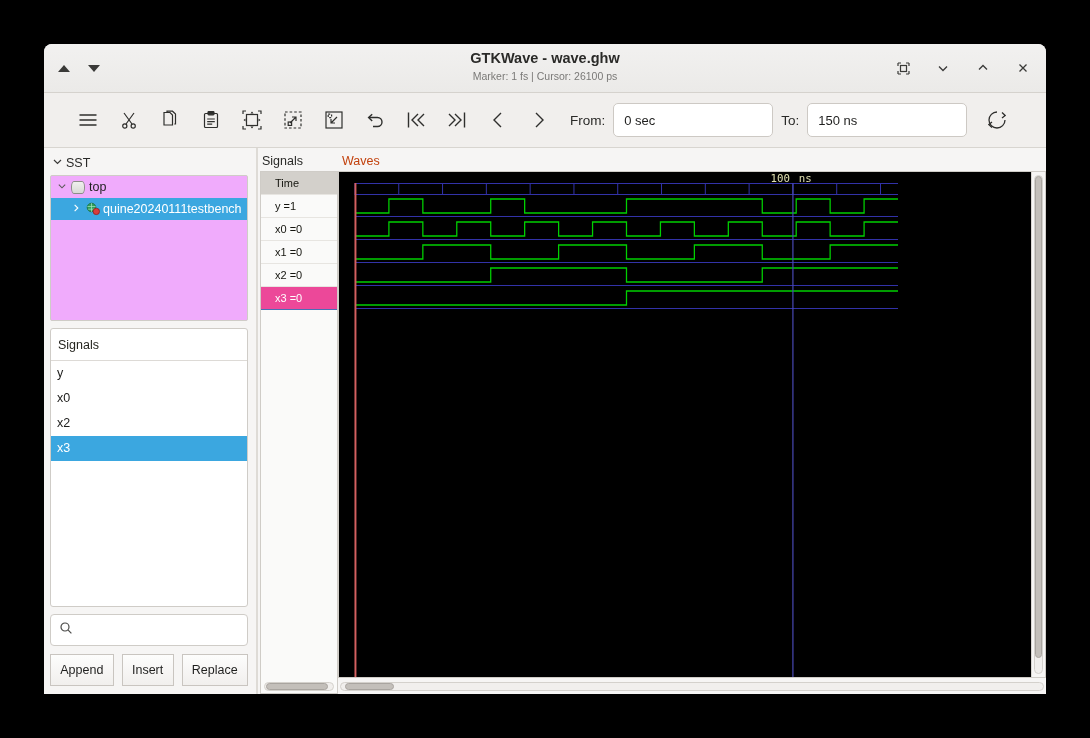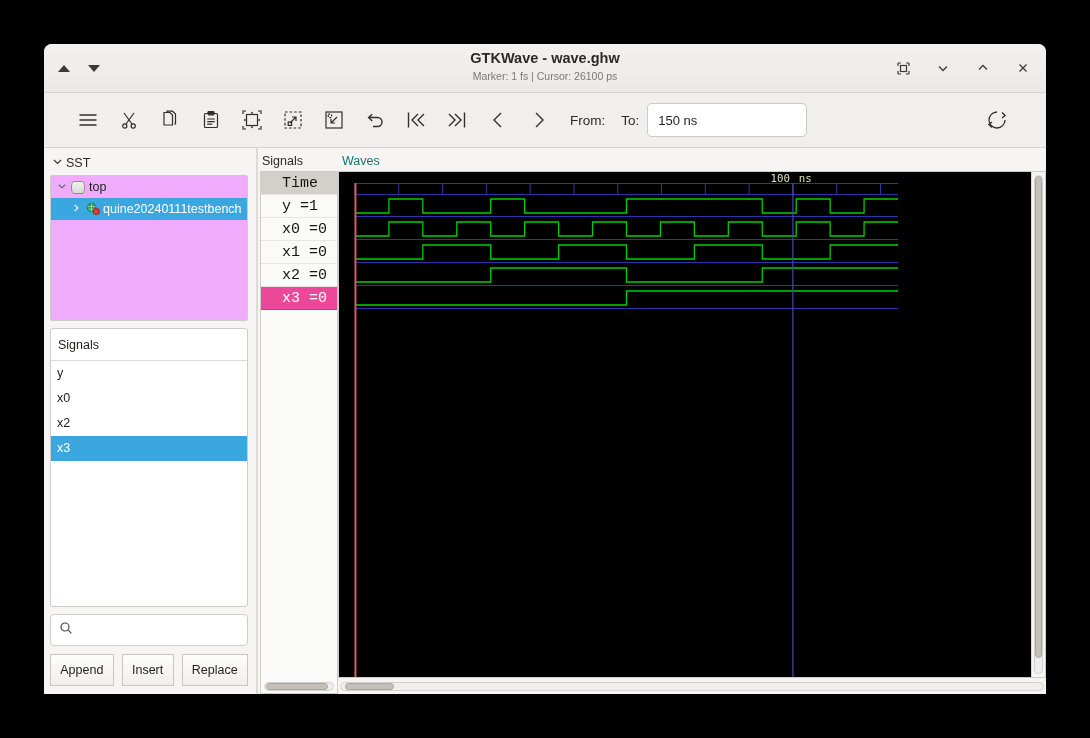--- a/index.html
+++ b/index.html
@@ -171,36 +171,36 @@
     border: 1px solid #cfccc7;
     border-top: 1px solid #cfccc7;
     background: #fafaf9;
     display: flex; flex-direction: column;
     min-height: 0; overflow: hidden;
     box-sizing: border-box;
   }
   .sigrow {
     height: 23px; flex: 0 0 23px;
     display: flex; align-items: center;
-    font-family: Liberation Mono, monospace;
-    font-size: 15px; color: #15150f;
+    font-family: Liberation Sans, sans-serif;
+    font-size: 11px; color: #15150f;
     border-bottom: 1px solid #e7e5e1;
-    padding-left: 21px;
+    padding-left: 14px;
     box-sizing: border-box;
     white-space: nowrap;
   }
   .sigrow.timerow { background: #d3d0cb; }
   .sigrow.sel { background: #ec4899; color: #fff; border-bottom-color: #4a6fb5; }
   .sigrow.pad { flex: 1 1 auto; border-bottom: none; }
   .sigcol-sb { flex: 0 0 14px; display: flex; align-items: center; padding: 2px 3px; box-sizing: border-box; }
   .sb-track { width: 100%; height: 9px; background: #f1efed; border: 1px solid #d4d1cc; border-radius: 5px; position: relative; box-sizing: border-box; }
   .sb-thumb { position: absolute; top: 0; bottom: 0; background: #c3bfba; border: 1px solid #a9a5a0; border-radius: 5px; box-sizing: border-box; }
 
   .wavecol { flex: 1 1 auto; display: flex; flex-direction: column; min-width: 0; }
-  .wavecol-title { font-size: 12.5px; color: #0f766e; height: 17px; line-height: 14px; padding-left: 4px; }
+  .wavecol-title { font-size: 12.5px; color: #c2410c; height: 17px; line-height: 14px; padding-left: 4px; }
   .wavebox {
     flex: 1 1 auto;
     display: flex;
     border: 1px solid #cfccc7;
     background: #000;
     min-height: 0;
     box-sizing: border-box;
     padding-left: 14px;
   }
   .wavecanvas { flex: 1 1 auto; position: relative; background: #000; overflow: hidden; min-width: 0; }
@@ -319,20 +319,23 @@
           <path d="M14 4l-7 7 7 7"></path>
         </svg>
       </div>
       <div class="tbtn">
         <svg width="22" height="22" viewBox="0 0 22 22" stroke="#2f2f2d" stroke-width="1.4" fill="none">
           <path d="M8 4l7 7-7 7"></path>
         </svg>
       </div>
 
       <span class="fieldlabel">From:</span>
+      <div class="textfield">
+        <span>0 sec</span>
+      </div>
       <span class="fieldlabel">To:</span>
       <div class="textfield">
         <span>150 ns</span>
       </div>
       <div class="tb-spacer"></div>
       <div class="tbtn">
         <svg width="24" height="24" viewBox="0 0 24 24" stroke="#2f2f2d" stroke-width="1.3" fill="none">
           <path d="M20 12a8 8 0 01-8 8 8 8 0 01-8-8 8 8 0 018-8"></path>
           <path d="M17 4.5l3.2 3-3.2 2.6"></path>
             <path d="M7 19.5l-3.2-3 3.2-2.6"></path>

